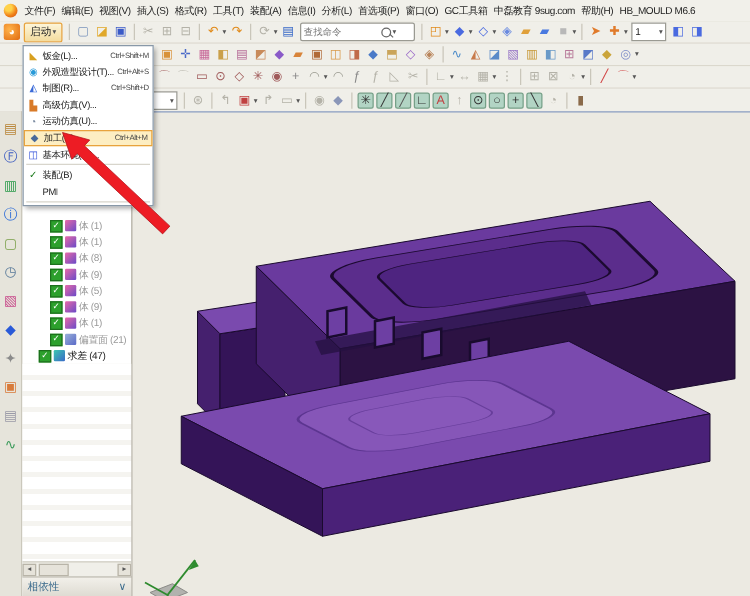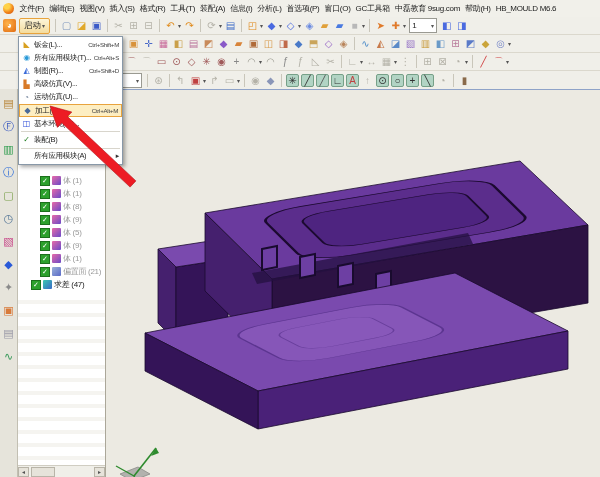--- a/index.html
+++ b/index.html
@@ -136,20 +136,25 @@
         <span class="gl" style="color: rgb(224, 138, 26);">↷</span>
       </span>
       <span class="tsep"></span>
       <span class="tbi grey">
         <span class="gl">⟳</span>
         <span class="caret">▾</span>
       </span>
       <span class="tbi">
         <span class="gl" style="color: rgb(58, 106, 200);">▤</span>
       </span>
+      <span class="searchbox">
+        <input readonly="" placeholder="查找命令" style="">
+        <span class="mag"></span>
+        <span class="caret">▾</span>
+      </span>
       <span class="tsep"></span>
       <span class="tbi">
         <span class="gl" style="color: rgb(224, 138, 26);">◰</span>
         <span class="caret">▾</span>
       </span>
       <span class="tbi">
         <span class="gl" style="color: rgb(74, 106, 224);">◆</span>
         <span class="caret">▾</span>
       </span>
       <span class="tbi">
@@ -480,20 +485,24 @@
             <span class="chk">✓</span>
             <span class="fic" style="background: linear-gradient(135deg, rgb(58, 200, 176), rgb(58, 106, 200));"></span>
             <span class="tlb">求差 (47)</span>
           </div>
         </div>
       <div class="filler"></div>
       <div class="hscroll">
         <span class="sbtn">◂</span>
         <span class="thumb"></span>
         <span class="sbtn right">▸</span>
+      </div>
+      <div class="dephdr">
+        <span>相依性</span>
+        <span>∨</span>
       </div>
     </div>
 
     <div id="viewport">
       <svg id="modelsvg" width="494" height="388" viewBox="106 89 494 388" xmlns="http://www.w3.org/2000/svg">
 
         <polygon class="m-side" points="158,248 176,266 176,340 158,322"></polygon>
         <polygon class="m-side2" points="176,266 228,258 228,332 176,340"></polygon>
         <polygon class="m-light" points="158,248 210,240 228,258 176,266"></polygon>
         <polygon class="m-top" points="205,212 520,160 588,224 272,278"></polygon>
@@ -532,21 +541,21 @@
   </div>
 
   <div id="startmenu">
       <div class="menu-row">
         <span class="mi-ic" style="color: rgb(216, 160, 32);">◣</span>
         <span class="mi-lb">钣金(L)...</span>
         <span class="mi-sc">Ctrl+Shift+M</span>
       </div>
       <div class="menu-row">
         <span class="mi-ic" style="color: rgb(42, 154, 216);">◉</span>
-        <span class="mi-lb">所有应用模块(T)...</span>
+        <span class="mi-lb">外观造型设计(T)...</span>
         <span class="mi-sc">Ctrl+Alt+S</span>
       </div>
       <div class="menu-row">
         <span class="mi-ic" style="color: rgb(58, 106, 216);">◭</span>
         <span class="mi-lb">制图(R)...</span>
         <span class="mi-sc">Ctrl+Shift+D</span>
       </div>
       <div class="menu-row">
         <span class="mi-ic" style="color: rgb(216, 122, 40);">▙</span>
         <span class="mi-lb">高级仿真(V)...</span>
@@ -566,25 +575,25 @@
         <span class="mi-ic" style="color: rgb(42, 74, 216);">◫</span>
         <span class="mi-lb">基本环境(W)...</span>
         <span class="mi-sc"></span>
       </div>
       <div class="m-sep"></div>
       <div class="menu-row">
         <span class="mi-ic" style="color: rgb(26, 122, 26);">✓</span>
         <span class="mi-lb">装配(B)</span>
         <span class="mi-sc"></span>
       </div>
+      <div class="menu-row">
+        <span class="mi-ic"></span>
+        <span class="mi-lb">PMI</span>
+        <span class="mi-sc"></span>
+      </div>
       <div class="m-sep"></div>
-      <div class="menu-row">
-        <span class="mi-ic"></span>
-        <span class="mi-lb">所有应用模块(A)</span>
-        <span class="mi-sub">▸</span>
-      </div>
     </div>
 
   <svg id="arrowsvg" width="600" height="477" viewBox="0 0 600 477" xmlns="http://www.w3.org/2000/svg">
     <polygon points="50,106 71.8,112 67.5,116.6 135.9,180.9 130.1,187.1 61.7,122.8 57.4,127.4" fill="var(--accent-red,#ed1c24)" stroke="#b01018" stroke-width="0.6"></polygon>
   </svg>
 
 </div>
 
 </body></html>

